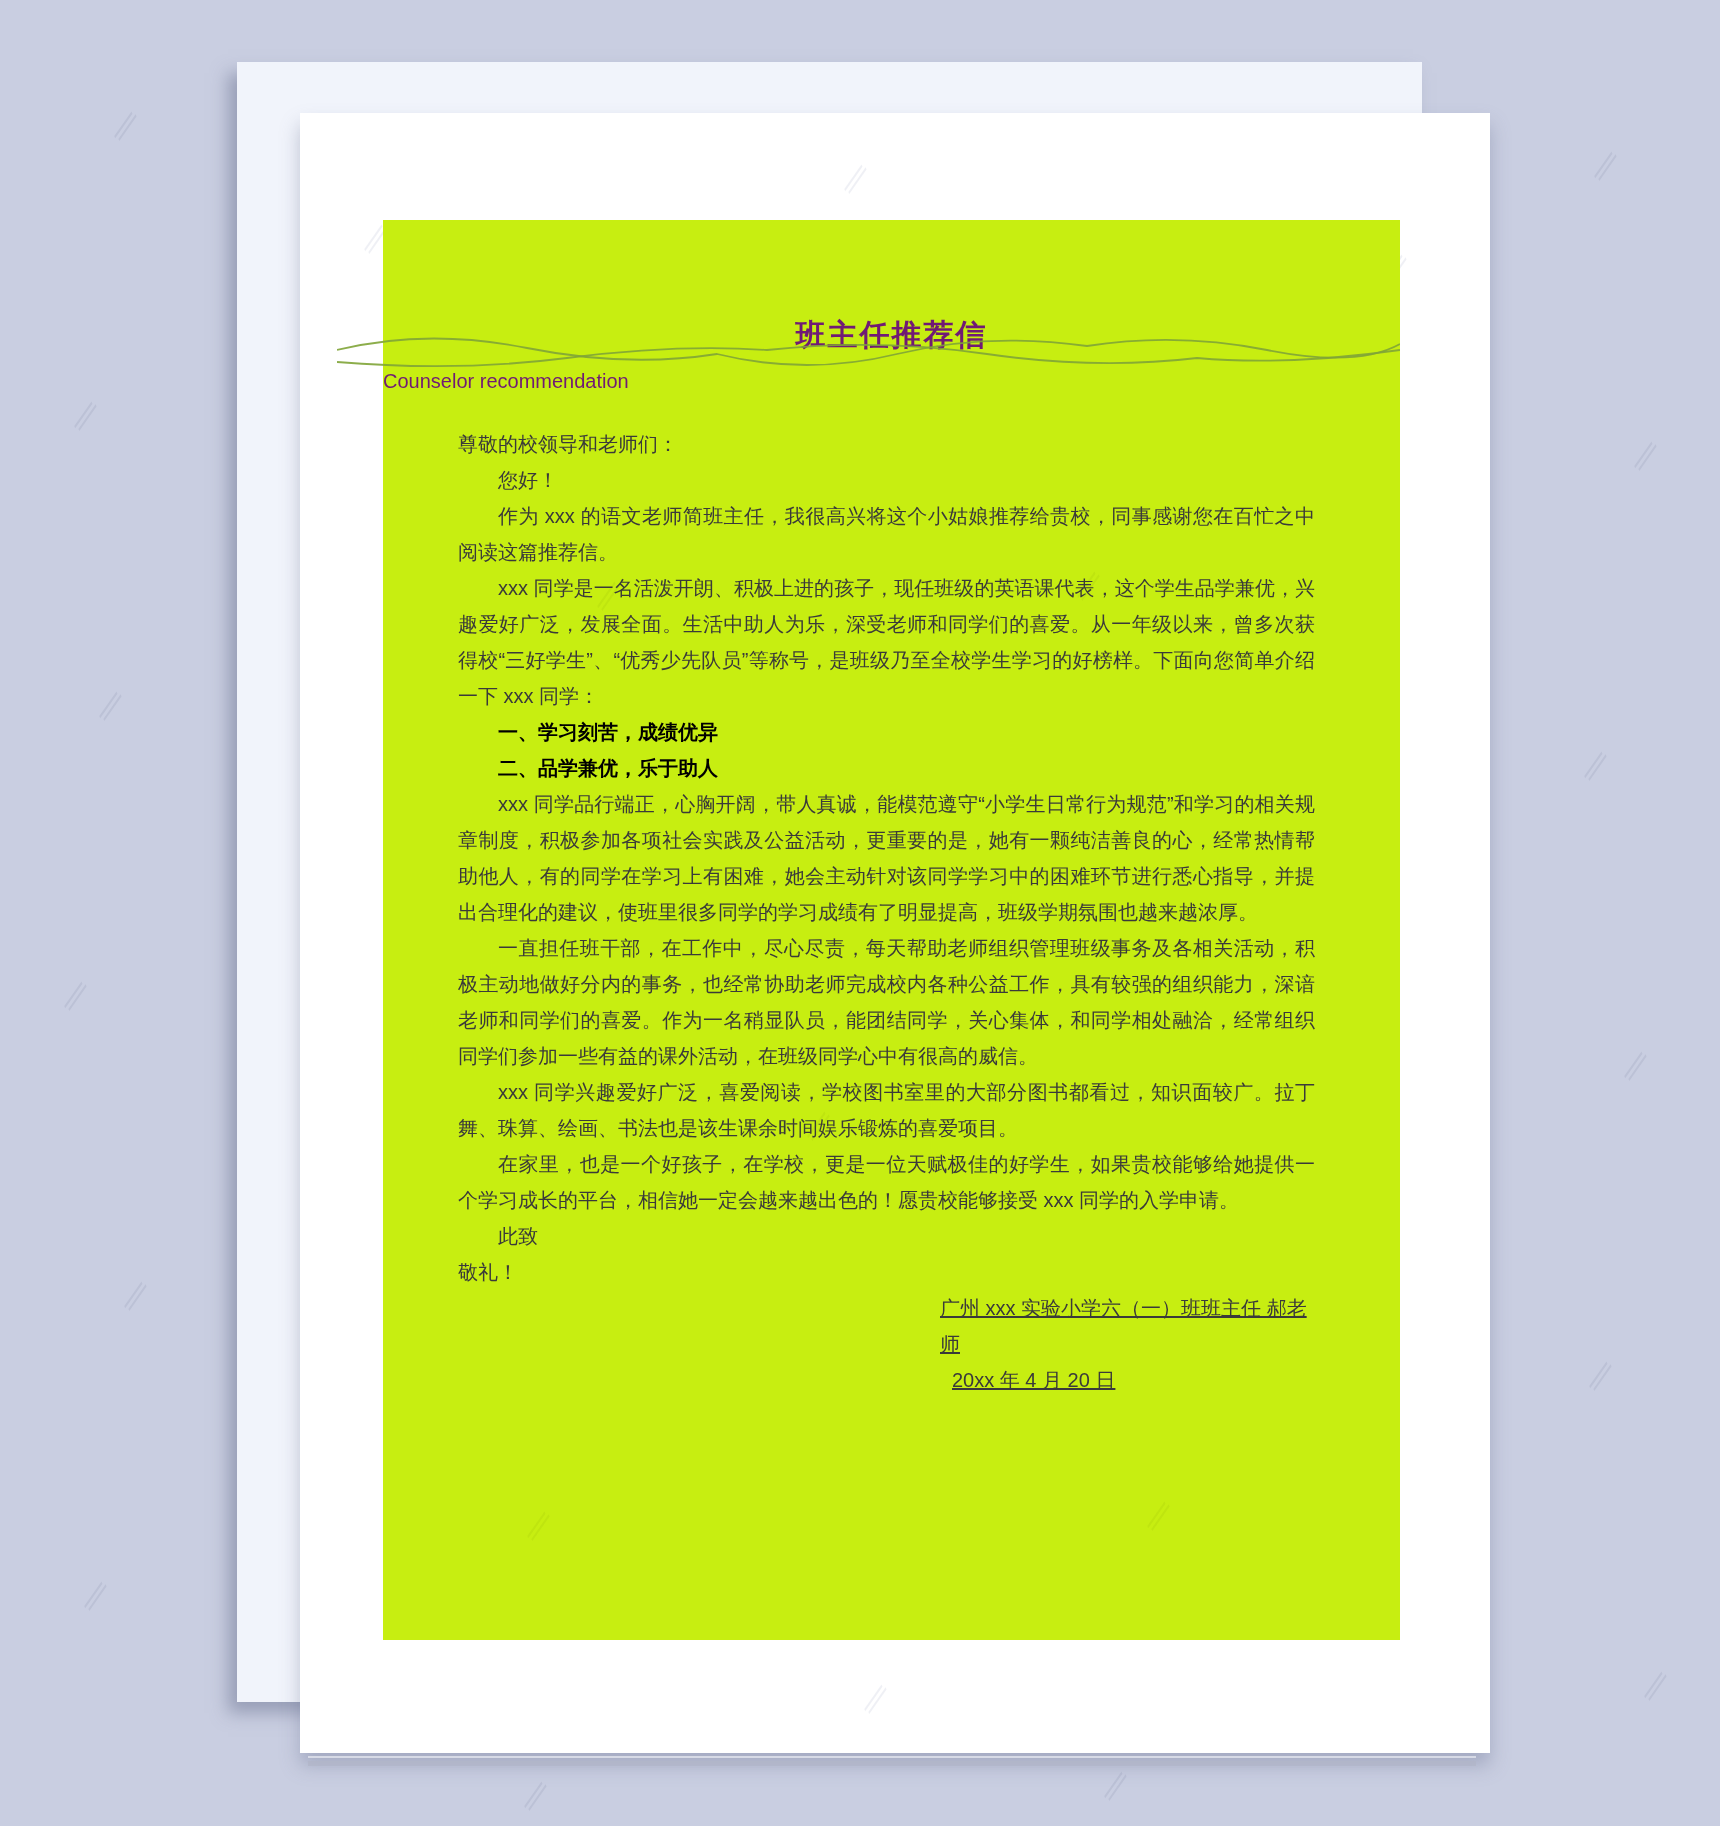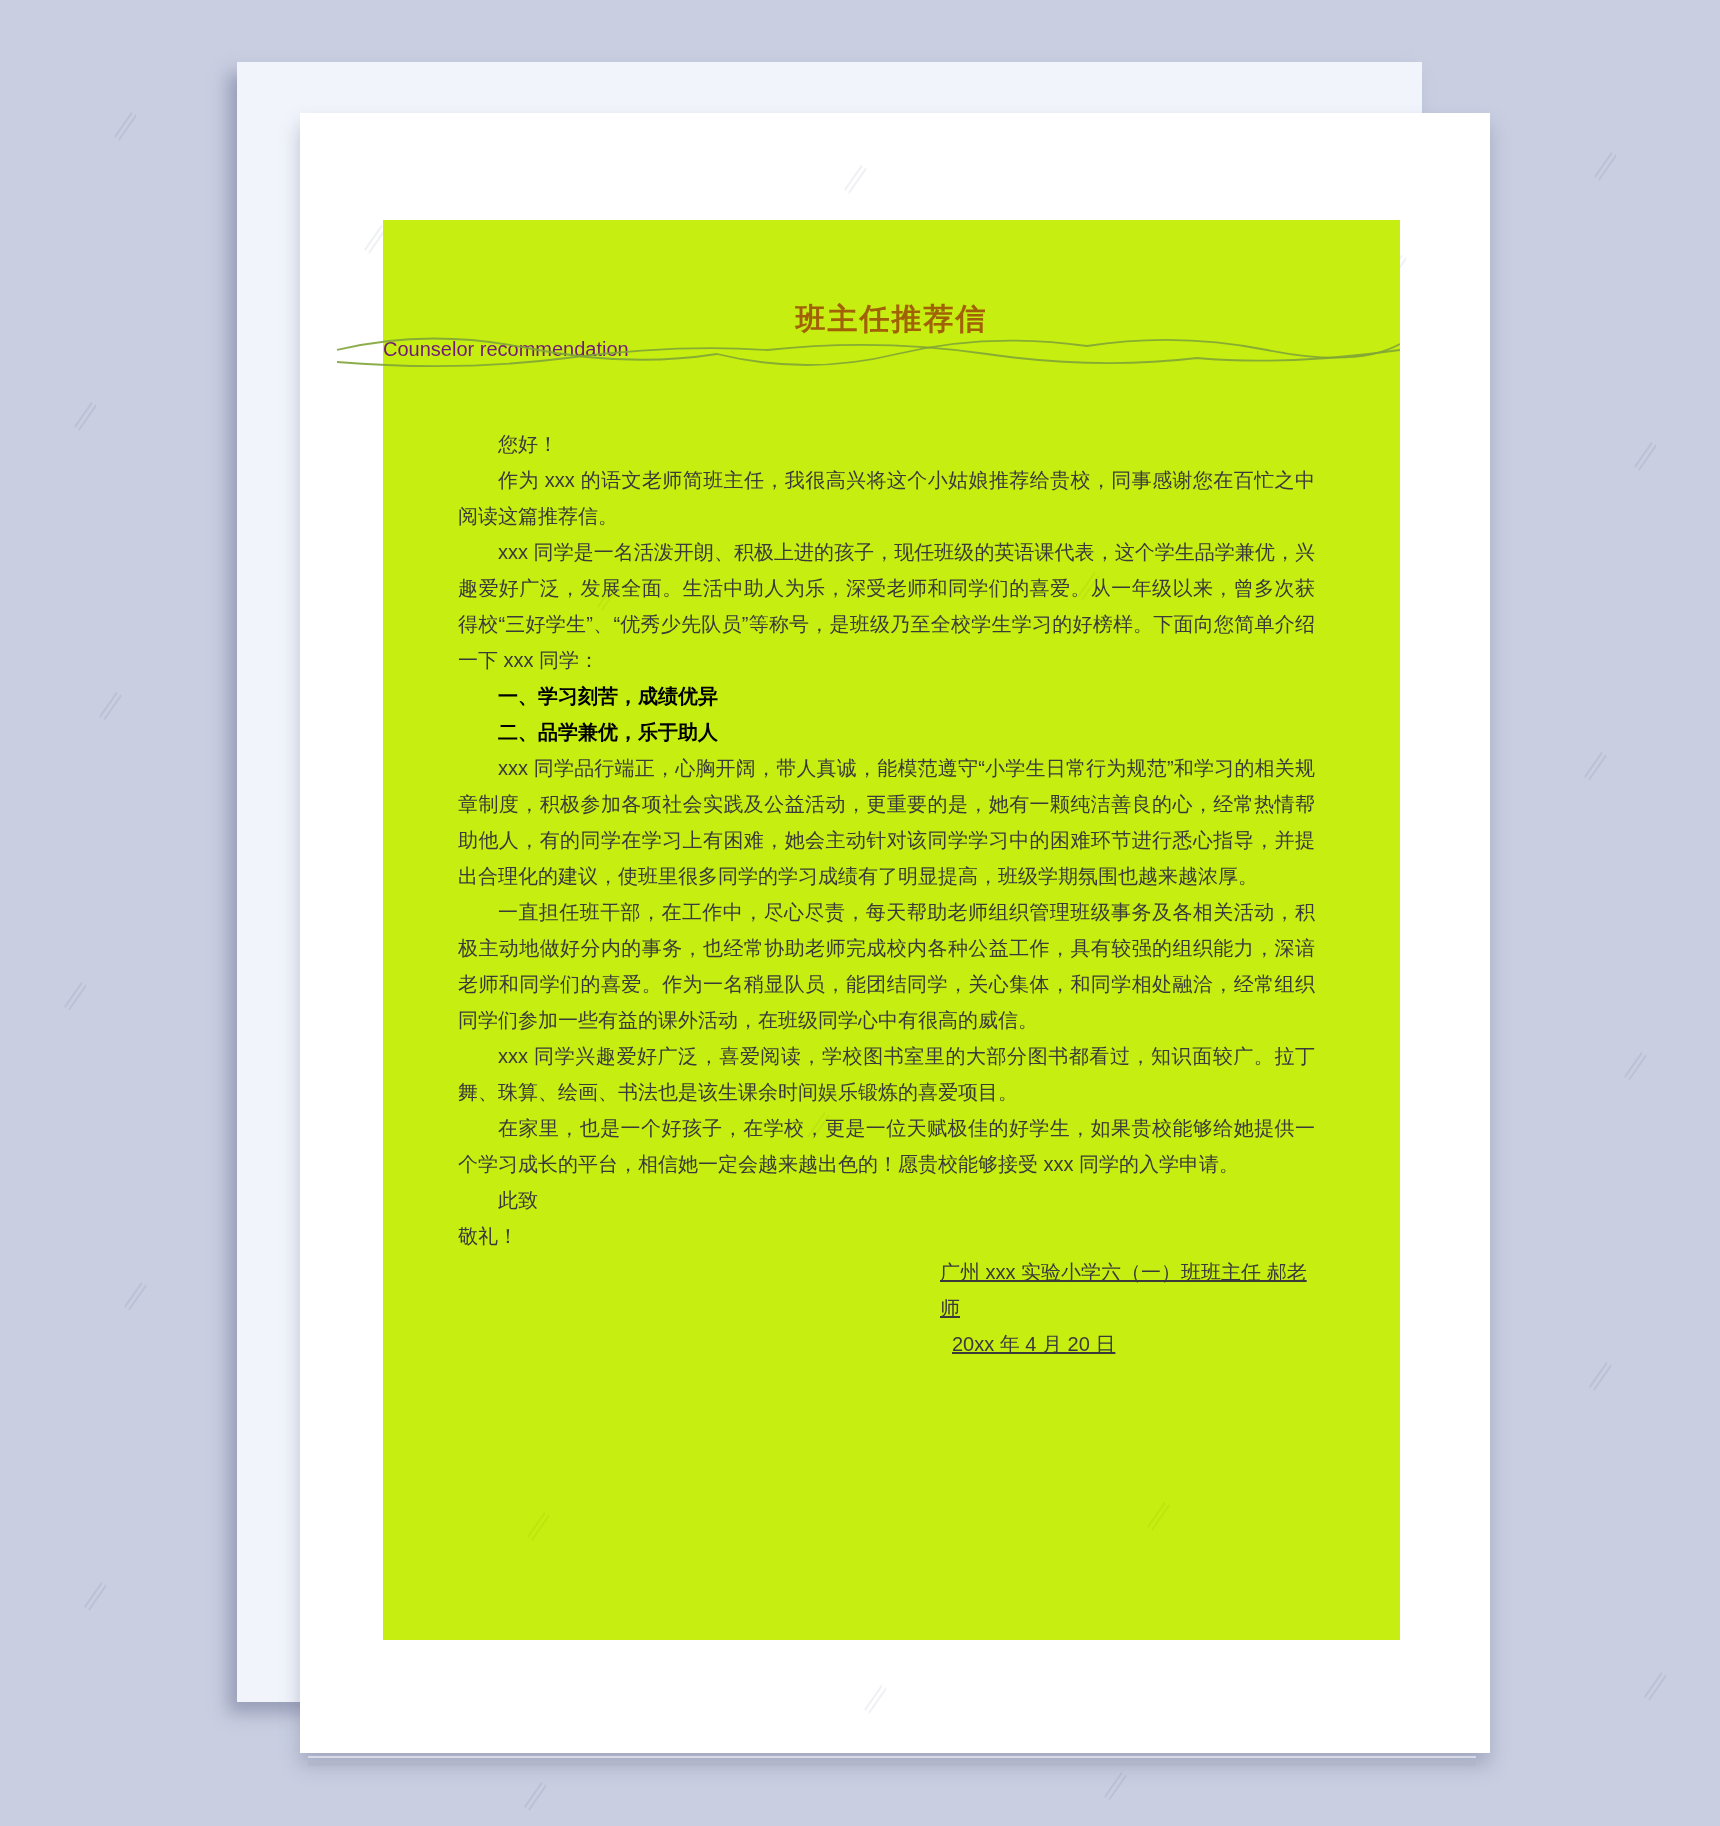--- a/index.html
+++ b/index.html
@@ -15,22 +15,22 @@
   .back-sheet{position:absolute;left:237px;top:62px;width:1185px;height:1640px;
     background:#f1f4fb;box-shadow:-9px 11px 16px rgba(103,111,142,.5);}
 
   .page{position:absolute;left:300px;top:113px;width:1190px;height:1640px;background:#ffffff;
     box-shadow:0 12px 18px rgba(103,111,142,.38);}
   .page::after{content:"";position:absolute;left:8px;right:14px;bottom:-8px;height:3px;
     border-top:2px solid #d7dae6;box-shadow:0 5px 0 rgba(176,181,200,.7);}
 
   .green{position:absolute;left:83px;top:107px;width:1017px;height:1420px;background:#c7ee11;}
 
-  .title{margin:0;padding-top:82px;text-align:center;font-size:30px;line-height:34px;
-    font-weight:bold;letter-spacing:2px;color:#a16207;}
+  .title{margin:16px;padding-top:82px;text-align:center;font-size:30px;line-height:34px;
+    font-weight:bold;letter-spacing:2px;color:#701a75;}
   .subtitle{text-align:left;font-size:20px;line-height:26px;color:#701a75;}
 
   .waves{position:absolute;left:-46px;top:106px;width:1063px;height:56px;}
   .waves path{fill:none;stroke:#7fa437;stroke-width:1.8;opacity:.9;}
 
   .letter-body{position:absolute;left:75px;right:85px;top:206px;
     font-size:20px;line-height:36px;color:#3a3a3a;text-align:justify;}
   .letter-body p{margin:0;}
   .ind{text-indent:2em;}
   .head{font-weight:bold;color:#000000;}
@@ -146,20 +146,21 @@
 
       <h1 class="title">班主任推荐信</h1>
       <div class="subtitle">Counselor recommendation</div>
 
       <svg class="waves" viewBox="0 0 1063 56" preserveAspectRatio="none">
         <path d="M0,24 Q 90,2 190,22 T 380,28 Q 470,50 560,28 T 750,20 Q 840,6 930,24 T 1063,18"></path>
         <path d="M0,36 Q 120,46 230,32 T 430,24 Q 540,12 650,28 T 860,32 Q 950,40 1063,24"></path>
       </svg>
 
       <div class="letter-body">
+        <p>尊敬的校领导和老师们：</p>
         <p class="ind">您好！</p>
         <p class="ind">作为 xxx 的语文老师简班主任，我很高兴将这个小姑娘推荐给贵校，同事感谢您在百忙之中阅读这篇推荐信。</p>
         <p class="ind">xxx 同学是一名活泼开朗、积极上进的孩子，现任班级的英语课代表，这个学生品学兼优，兴趣爱好广泛，发展全面。生活中助人为乐，深受老师和同学们的喜爱。从一年级以来，曾多次获得校“三好学生”、“优秀少先队员”等称号，是班级乃至全校学生学习的好榜样。下面向您简单介绍一下 xxx 同学：</p>
 
         <p class="ind head">一、学习刻苦，成绩优异</p>
 
         <p class="ind head">二、品学兼优，乐于助人</p>
         <p class="ind">xxx 同学品行端正，心胸开阔，带人真诚，能模范遵守“小学生日常行为规范”和学习的相关规章制度，积极参加各项社会实践及公益活动，更重要的是，她有一颗纯洁善良的心，经常热情帮助他人，有的同学在学习上有困难，她会主动针对该同学学习中的困难环节进行悉心指导，并提出合理化的建议，使班里很多同学的学习成绩有了明显提高，班级学期氛围也越来越浓厚。</p>
 
         <p class="ind">一直担任班干部，在工作中，尽心尽责，每天帮助老师组织管理班级事务及各相关活动，积极主动地做好分内的事务，也经常协助老师完成校内各种公益工作，具有较强的组织能力，深谙老师和同学们的喜爱。作为一名稍显队员，能团结同学，关心集体，和同学相处融洽，经常组织同学们参加一些有益的课外活动，在班级同学心中有很高的威信。</p>

